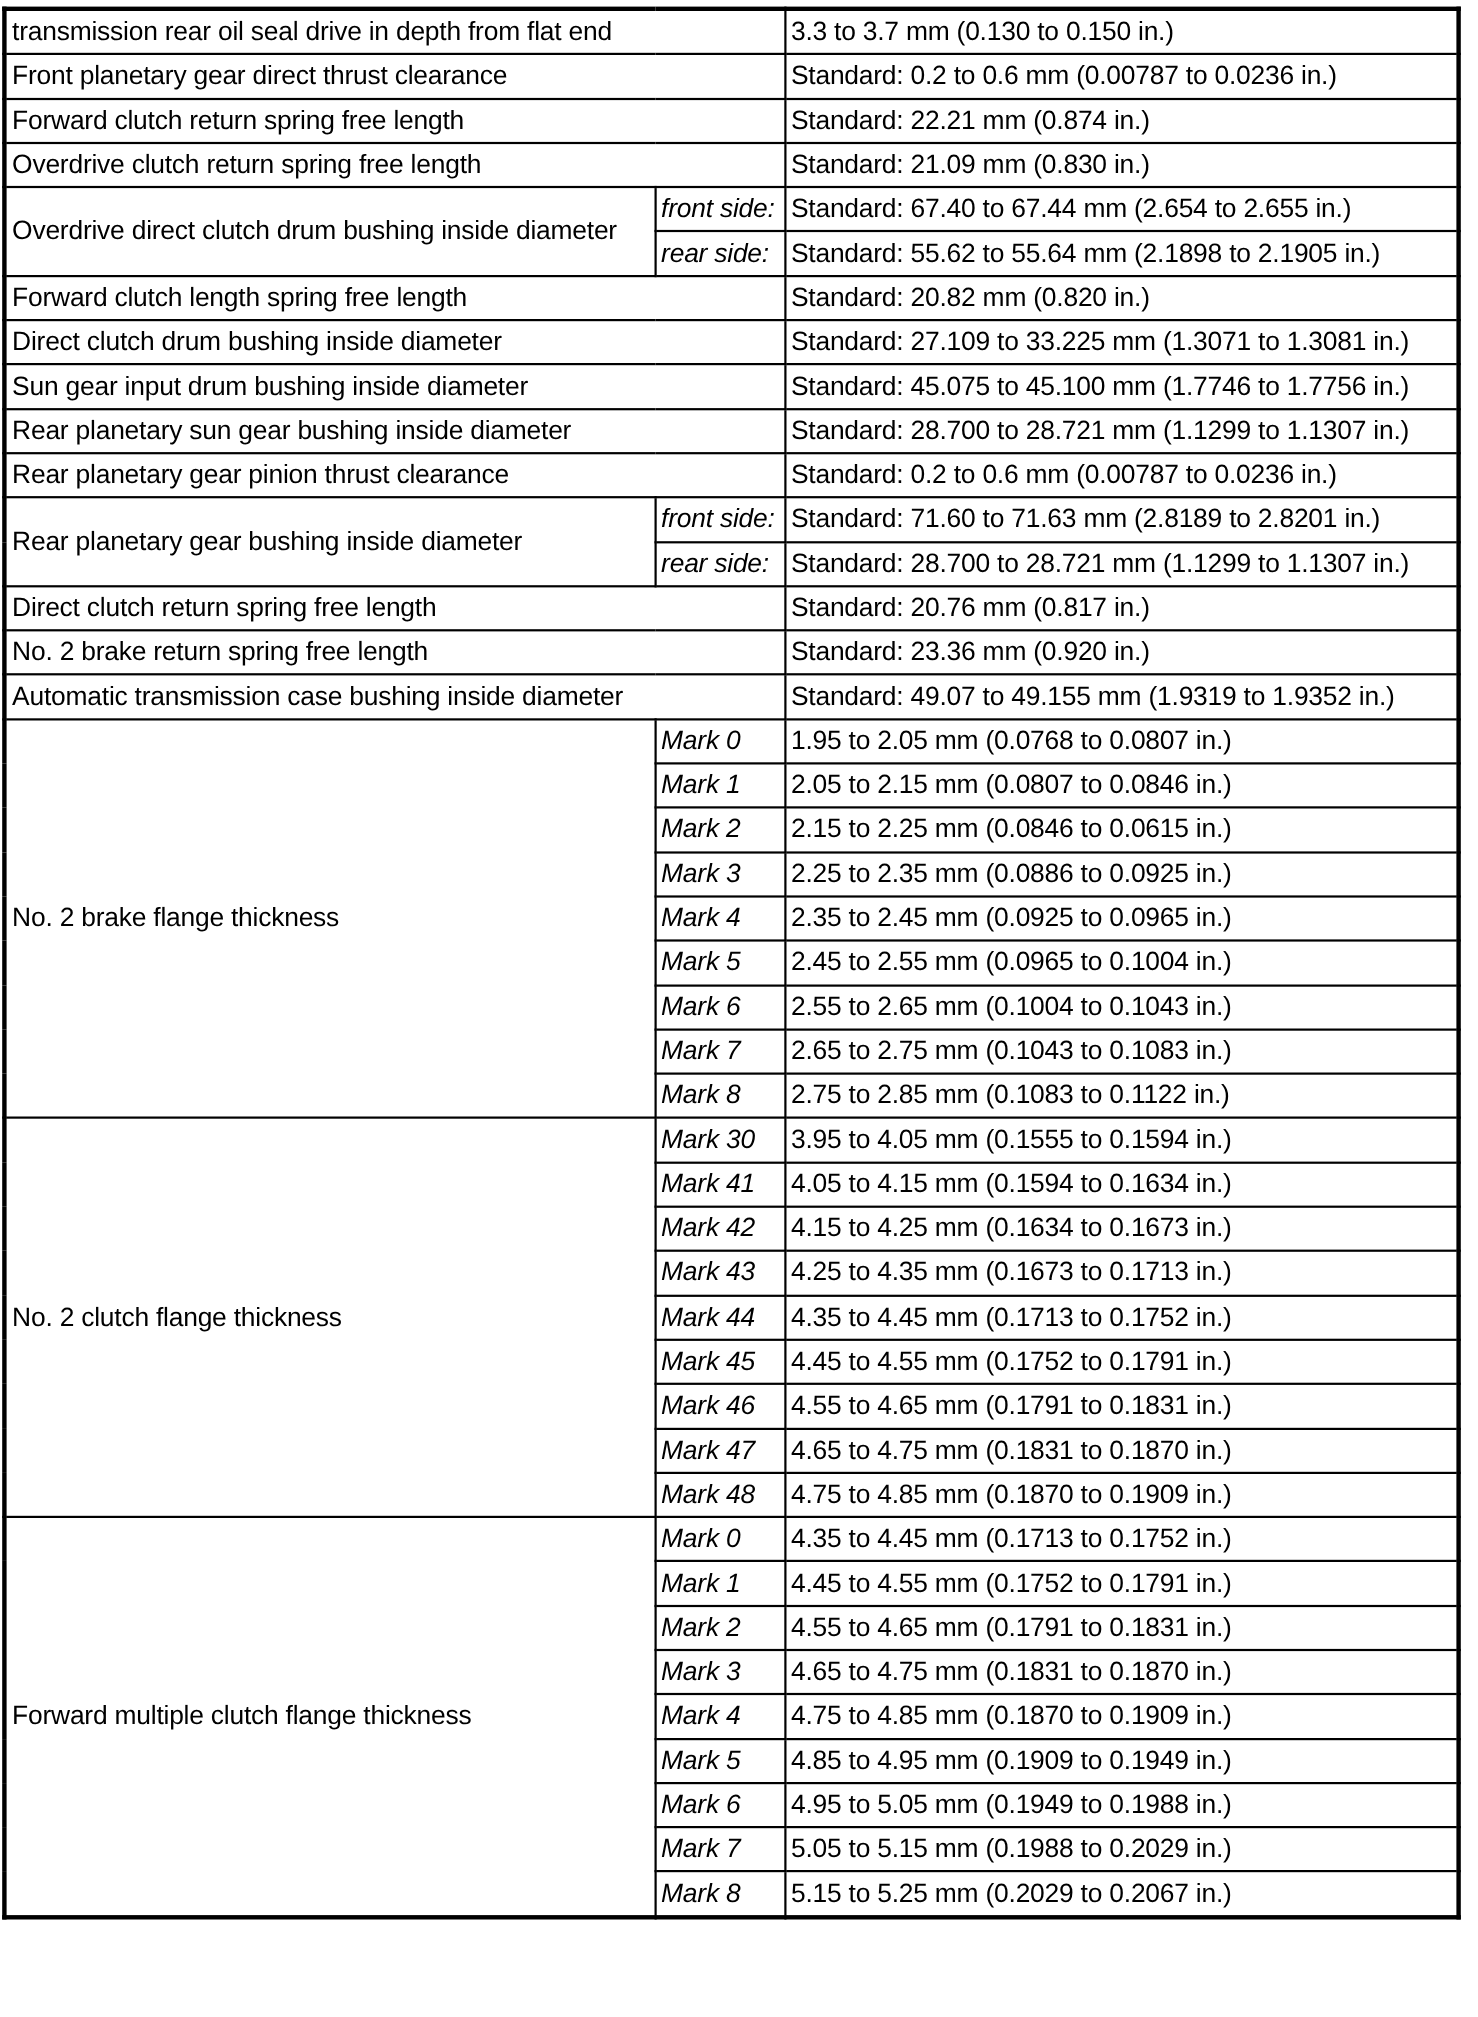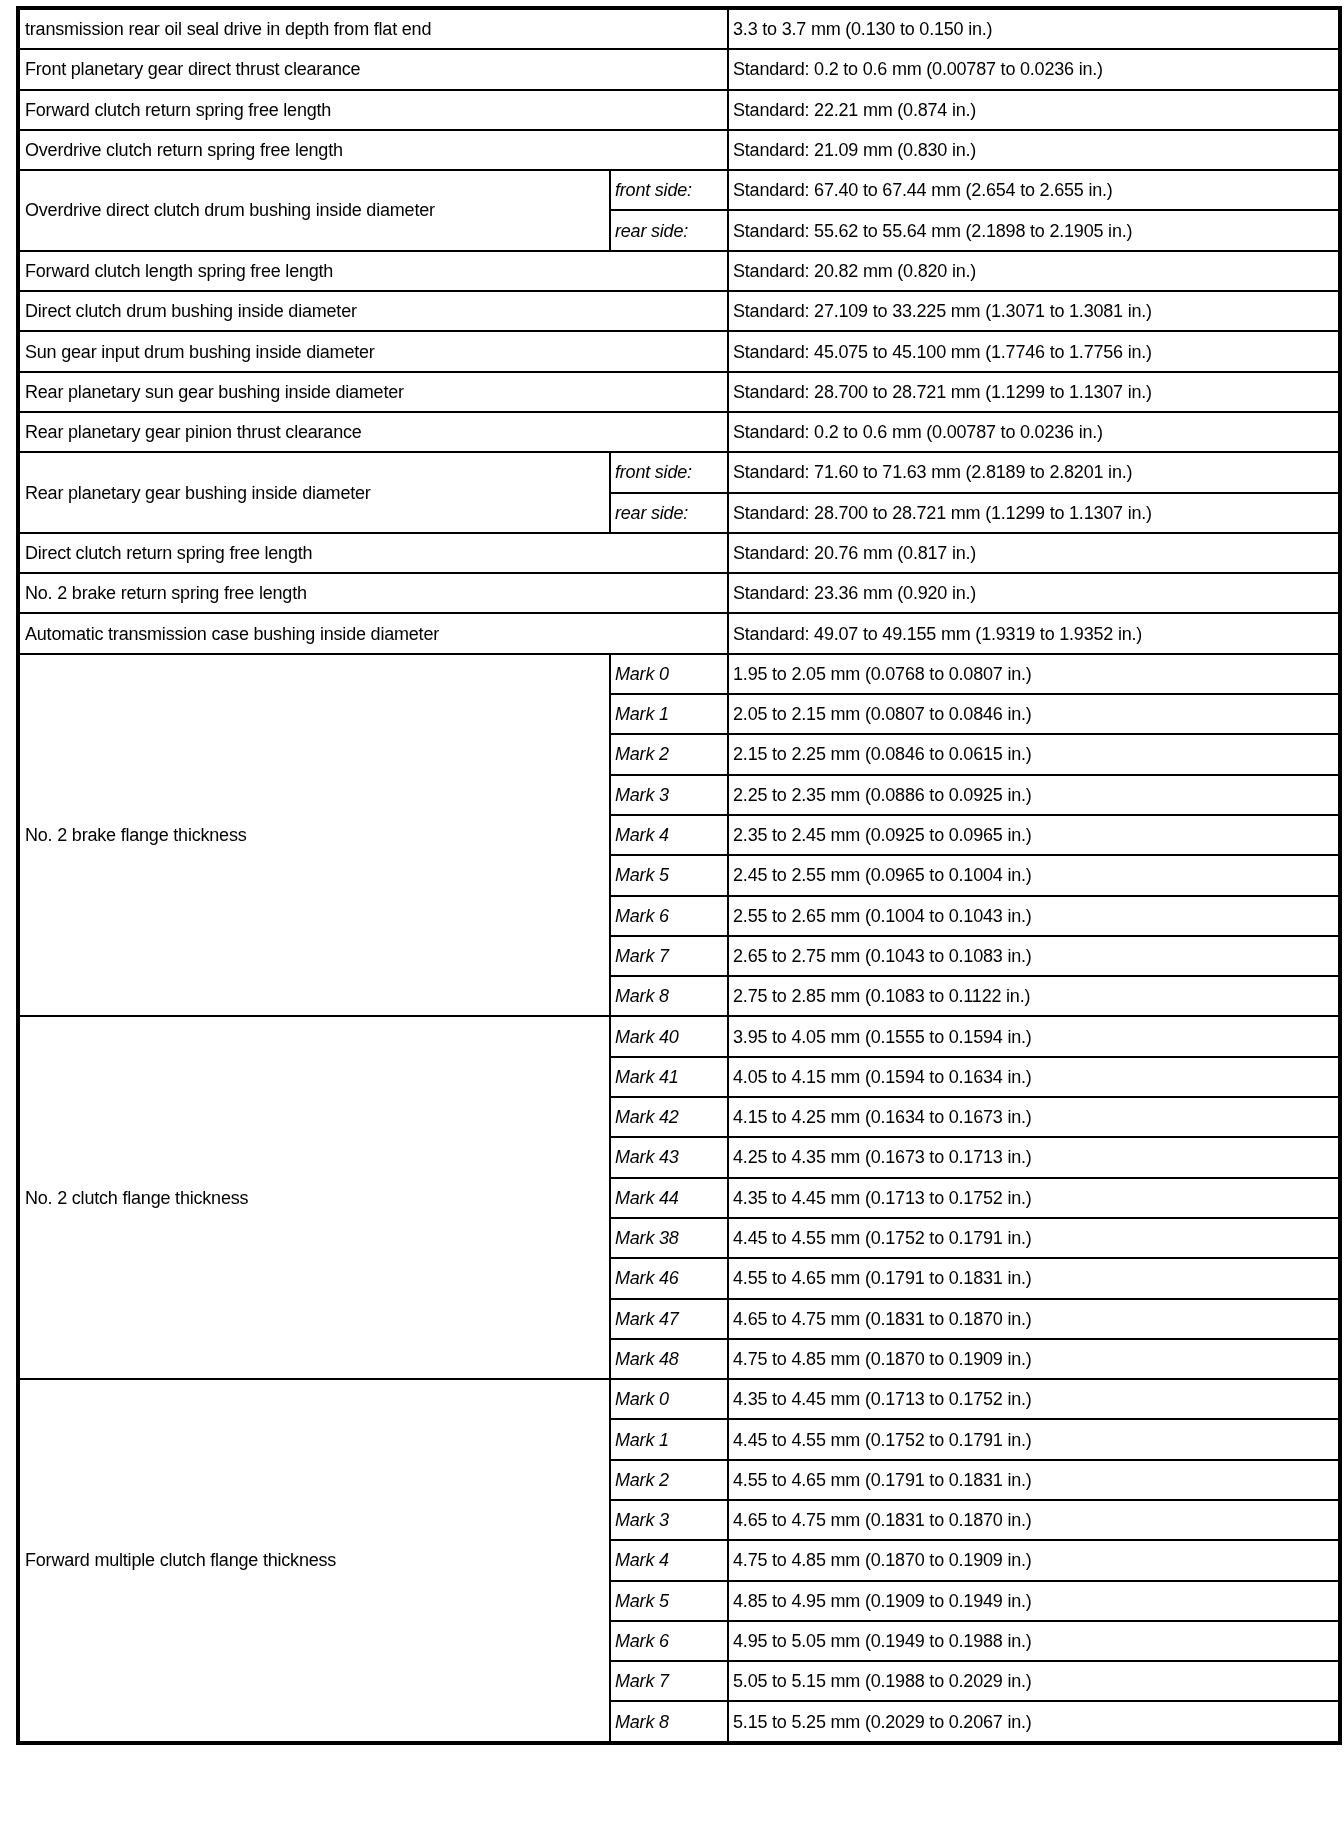--- a/index.html
+++ b/index.html
@@ -9,27 +9,27 @@
     }
     body {
       width: 1344px;
       height: 1834px;
       position: relative;
       font-family: "Liberation Sans", "DejaVu Sans", sans-serif;
       color: #000000;
     }
     #spec-table {
       position: absolute;
-      left: 16px;
+      left: 2px;
       top: 6px;
       width: 1322px;
       border-collapse: collapse;
       table-layout: fixed;
       border: 4px solid #000;
-      font-size: 18px;
+      font-size: 24px;
       line-height: 1;
     }
     #spec-table td {
       border: 2px solid #000;
       height: 38.3px;
       padding: 0 0 0 5px;
       white-space: nowrap;
       overflow: hidden;
       vertical-align: middle;
       letter-spacing: -0.2px;
@@ -159,41 +159,41 @@
       <tr>
         <td class="sub">Mark 7</td>
         <td class="val">2.65 to 2.75 mm (0.1043 to 0.1083 in.)</td>
       </tr>
       <tr>
         <td class="sub">Mark 8</td>
         <td class="val">2.75 to 2.85 mm (0.1083 to 0.1122 in.)</td>
       </tr>
       <tr>
         <td rowspan="9">No. 2 clutch flange thickness</td>
-        <td class="sub">Mark 40</td>
+        <td class="sub">Mark 30</td>
         <td class="val">3.95 to 4.05 mm (0.1555 to 0.1594 in.)</td>
       </tr>
       <tr>
         <td class="sub">Mark 41</td>
         <td class="val">4.05 to 4.15 mm (0.1594 to 0.1634 in.)</td>
       </tr>
       <tr>
         <td class="sub">Mark 42</td>
         <td class="val">4.15 to 4.25 mm (0.1634 to 0.1673 in.)</td>
       </tr>
       <tr>
         <td class="sub">Mark 43</td>
         <td class="val">4.25 to 4.35 mm (0.1673 to 0.1713 in.)</td>
       </tr>
       <tr>
         <td class="sub">Mark 44</td>
         <td class="val">4.35 to 4.45 mm (0.1713 to 0.1752 in.)</td>
       </tr>
       <tr>
-        <td class="sub">Mark 38</td>
+        <td class="sub">Mark 45</td>
         <td class="val">4.45 to 4.55 mm (0.1752 to 0.1791 in.)</td>
       </tr>
       <tr>
         <td class="sub">Mark 46</td>
         <td class="val">4.55 to 4.65 mm (0.1791 to 0.1831 in.)</td>
       </tr>
       <tr>
         <td class="sub">Mark 47</td>
         <td class="val">4.65 to 4.75 mm (0.1831 to 0.1870 in.)</td>
       </tr>

